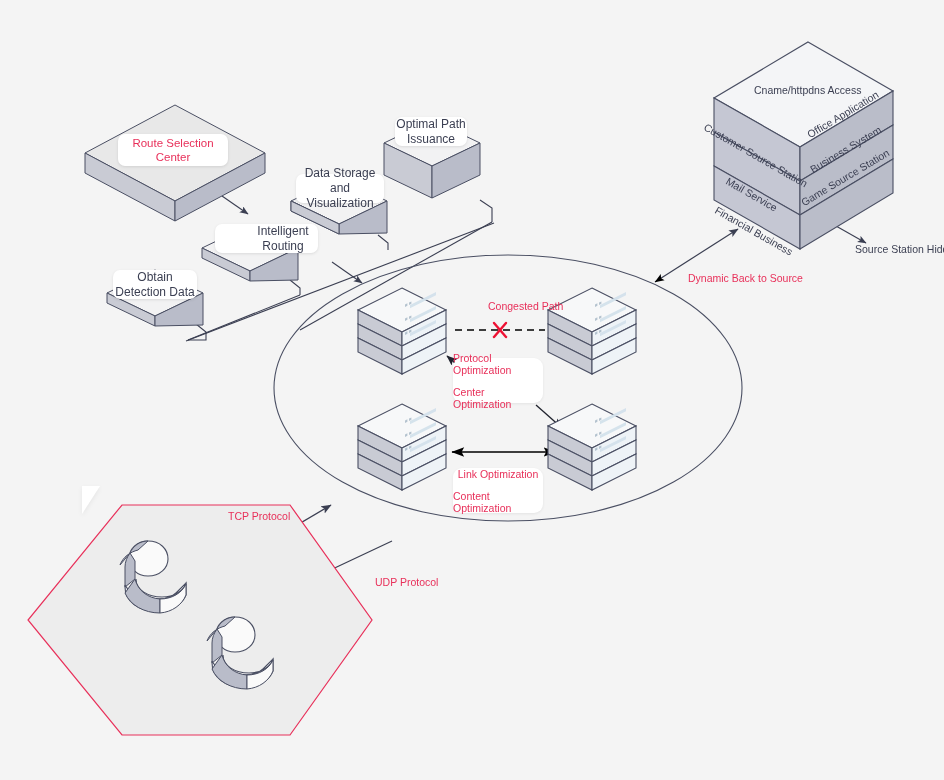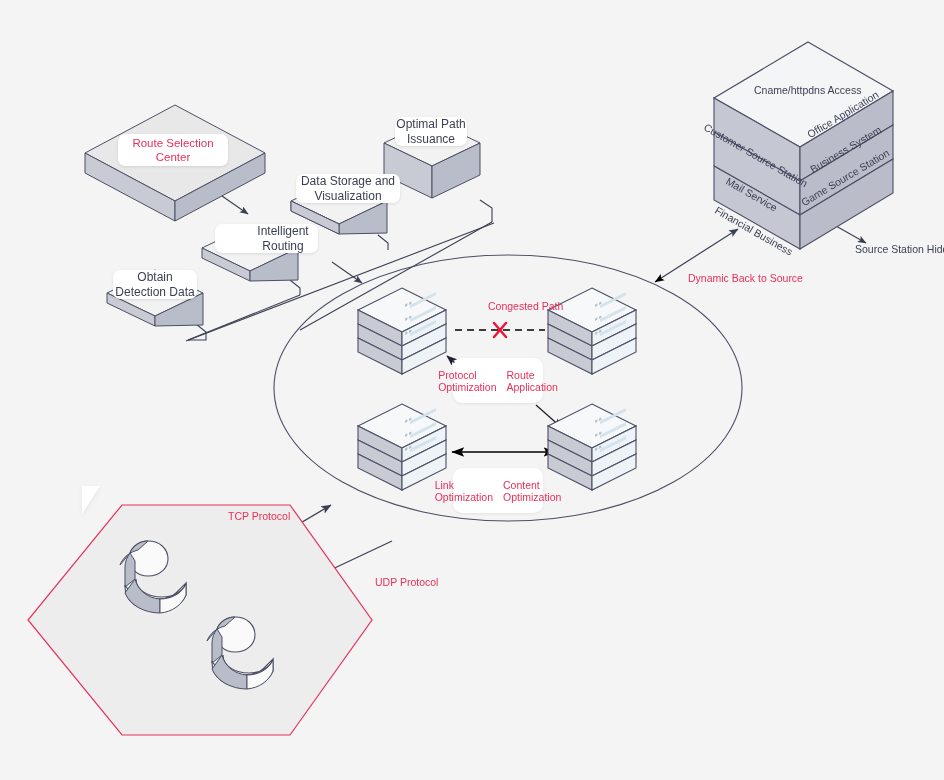--- a/index.html
+++ b/index.html
@@ -29,21 +29,21 @@
     position:absolute;
     color:#e8305a;
     font-size:10.5px;
     white-space:nowrap;
   }
   .plain-dark{color:#3b3f52;}
   .opt-box{
     position:absolute;
     background:#ffffff;
     border-radius:9px;
-    display:flex;flex-direction:row;
+    display:flex;flex-direction:column;
     align-items:center;justify-content:center;
     gap:10px;
     color:#e8305a;font-size:10.5px;
     box-shadow:0 1px 3px rgba(0,0,0,0.07);
   }
   .bubble{
     position:absolute;
     background:#fff;
     border-radius:11px;
     box-shadow:0 2px 5px rgba(0,0,0,0.10);
@@ -304,42 +304,42 @@
 <div class="lbl lbl-red" style="left:118px;top:118px;width:110px;height:32px;margin-top:16px;">
   <span>Route Selection
 Center</span>
 </div>
 
 <div class="lbl lbl-dark" style="left:395px;top:117px;width:72px;height:29px;">
   <span>Optimal Path
 Issuance</span>
 </div>
 
-<div class="lbl lbl-dark" style="left:296px;top:174px;width:104px;height:29px;">
+<div class="lbl lbl-dark" style="left:296px;top:174px;width:88px;height:29px;">
   <span>Data Storage and
 Visualization</span>
 </div>
 
 <div class="lbl lbl-dark" style="left:215px;top:224px;width:70px;height:29px;padding-left:33px;">
   <span>Intelligent
 Routing</span>
 </div>
 
 <div class="lbl lbl-dark" style="left:113px;top:270px;width:84px;height:29px;">
   <span>Obtain
 Detection Data</span>
 </div>
 
 <div class="plain" style="left:458px;top:300px;margin-left:30px;">
   <span>Congested Path</span>
 </div>
 
 <div class="opt-box" style="left:453px;top:358px;width:90px;height:45px;">
   <span>Protocol Optimization</span>
-  <span>Route Application</span>
+  <span>Center Optimization</span>
 </div>
 
 <div class="opt-box" style="left:453px;top:468px;width:90px;height:45px;">
   <span>Link Optimization</span>
   <span>Content Optimization</span>
 </div>
 
 <div class="plain" style="left:688px;top:272px;">
   <span>Dynamic Back to Source</span>
 </div>

